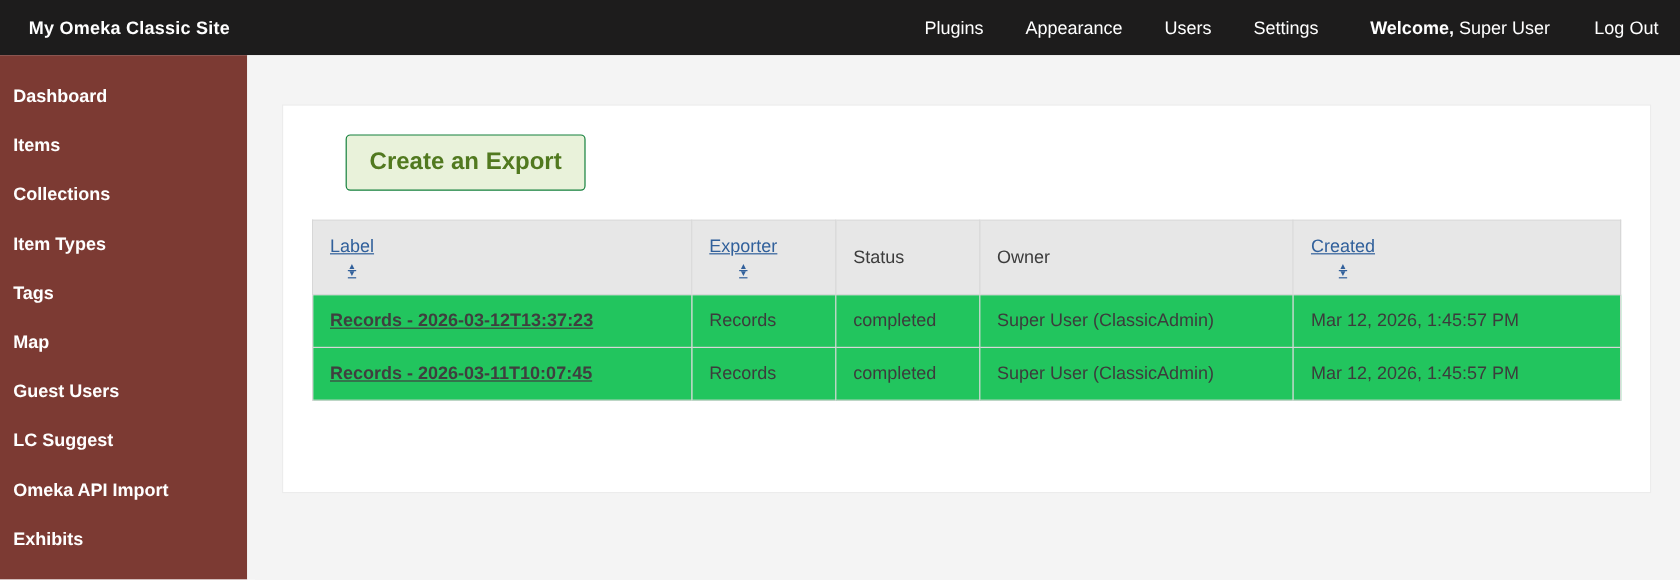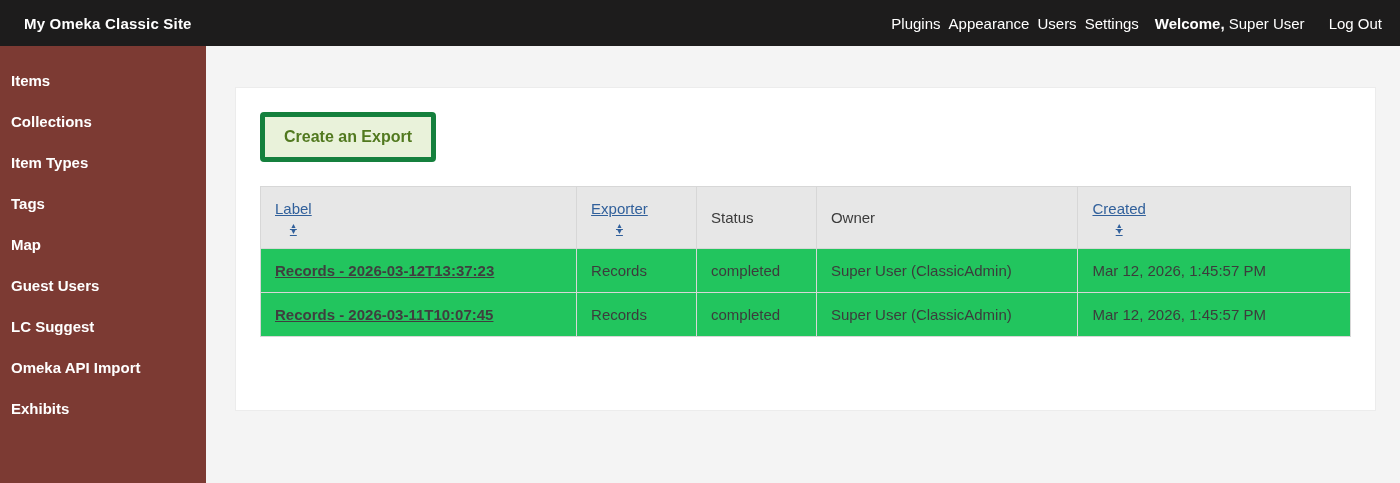--- a/index.html
+++ b/index.html
@@ -6,25 +6,25 @@
   html, body { width: 1400px; height: 483px; overflow: hidden; }
   body { font-family: "Liberation Sans", "DejaVu Sans", sans-serif; background: #f4f4f4; }
 
   
   .topbar {
     height: 46px; background: #1d1c1c; color: #fff;
     display: flex; align-items: center; justify-content: space-between;
     padding: 0 18px 0 24px;
   }
   .site-title { font-size: 15px; font-weight: 600; letter-spacing: .2px; cursor: pointer; }
-  .topnav { display: flex; align-items: center; gap: 8px; font-size: 15px; }
+  .topnav { display: flex; align-items: center; gap: 35px; font-size: 15px; }
   .topnav a { color: #fff; text-decoration: none; cursor: pointer; }
   .welcome { margin-left: 8px; }
   .welcome .w-prefix { font-weight: 700; }
-  .logout { margin-left: 16px; }
+  .logout { margin-left: 2px; }
 
   
   .container { display: flex; height: 437px; }
 
   
   .sidebar { width: 206px; background: #7c3a33; padding-top: 14px; overflow: hidden; }
   .sidebar ul { list-style: none; }
   .sidebar li {
     color: #fff; font-size: 15px; font-weight: 600;
     padding: 10px 10px 10px 11px; line-height: 21px; cursor: pointer;
@@ -46,23 +46,24 @@
   }
   .sq-btn .dots { font-size: 13px; letter-spacing: 1px; font-weight: 700; position: relative; top: -1px; }
 
   
   .panel {
     background: #fff; margin-top: 24px; padding: 24px;
     min-height: 322px; box-shadow: 0 0 0 1px rgba(0,0,0,0.03);
   }
   .create-btn {
     display: inline-block; background: #e9f2da; color: #51791f;
-    border: 5px solid #15803d; border-radius: 4px;
-    font-size: 16px; font-weight: 700; padding: 11px 19px; cursor: pointer;
+    border: 1px solid #15803d; border-radius: 4px;
+    font-size: 20px; font-weight: 700; padding: 11px 19px; cursor: pointer;
     font-family: "Liberation Sans", sans-serif;
+    margin-left: 28px;
   }
 
   
   table.exports { border-collapse: collapse; width: 100%; margin-top: 24px; font-size: 15px; color: #3c3c3c; }
   table.exports th, table.exports td {
     border: 1px solid #d7d7d7; text-align: left; padding: 13px 14px; vertical-align: middle;
   }
   table.exports thead th { background: #e7e7e7; font-weight: 400; color: #3c3c3c; }
   th.col-label  { width: 29%; }
   th.col-exporter { width: 11%; }
@@ -89,20 +90,21 @@
       <span class="w-prefix">Welcome,</span><span> Super User</span>
     </span>
     <a class="logout">Log Out</a>
   </div>
 </div>
 
 <div class="container">
 
   <div class="sidebar">
     <ul>
+      <li>Dashboard</li>
       <li>Items</li>
       <li>Collections</li>
       <li>Item Types</li>
       <li>Tags</li>
       <li>Map</li>
       <li>Guest Users</li>
       <li>LC Suggest</li>
       <li>Omeka API Import</li>
       <li>Exhibits</li>
     </ul>

